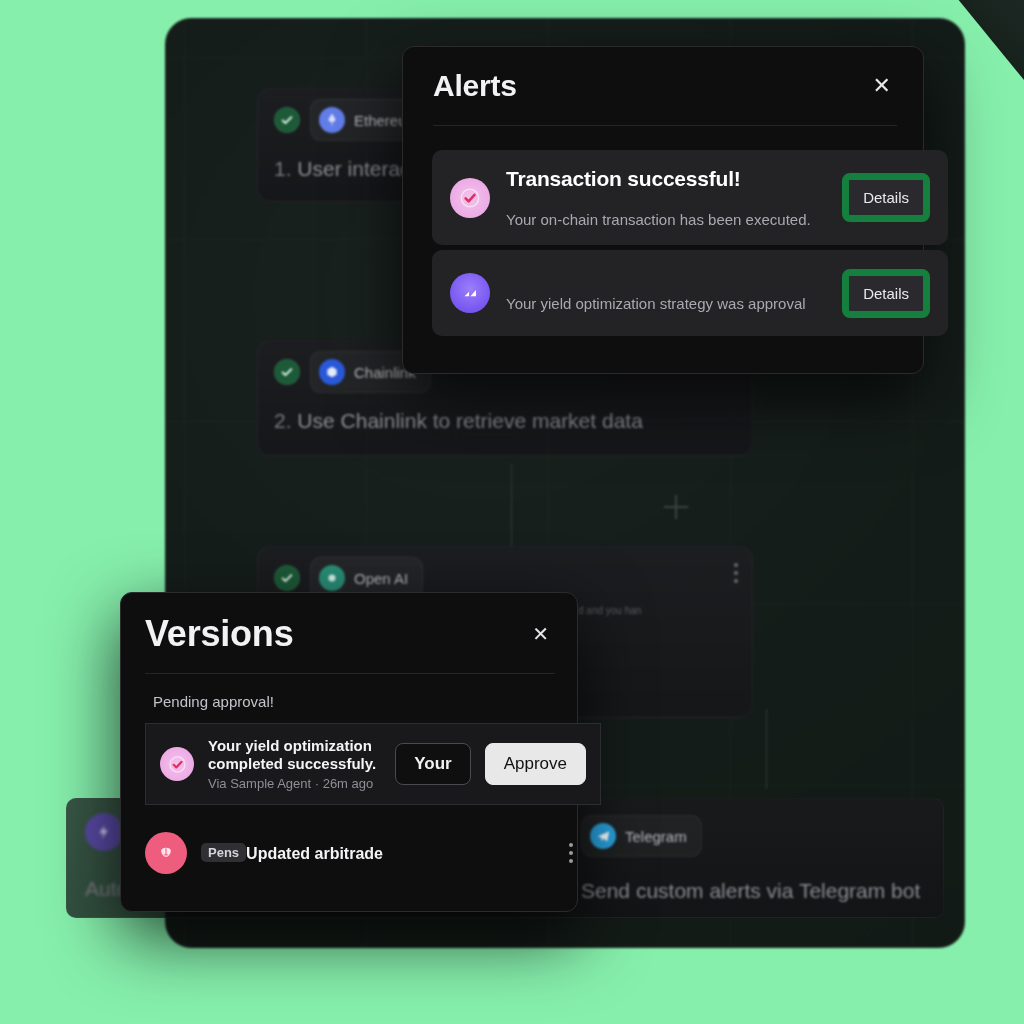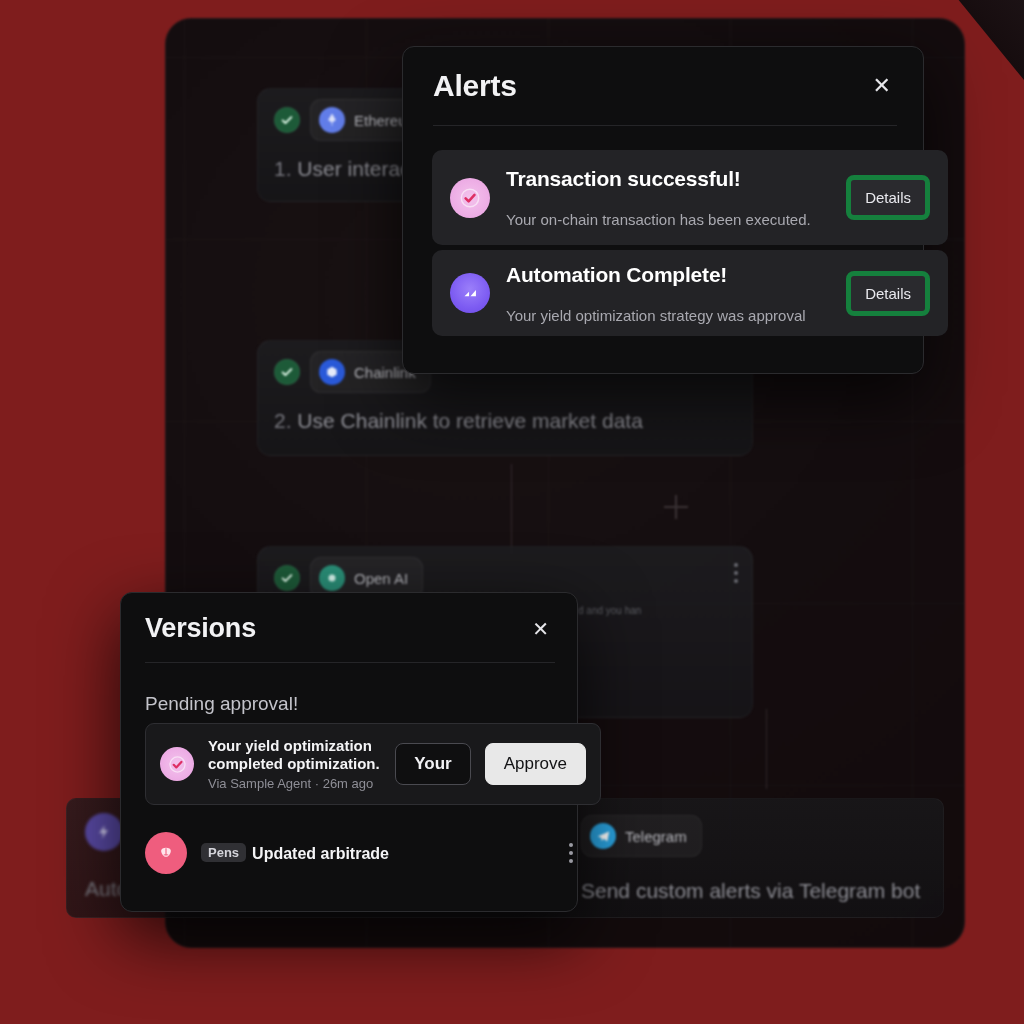--- a/index.html
+++ b/index.html
@@ -2,21 +2,21 @@
 <html><head>
 <meta charset="utf-8">
 <style>
   * { box-sizing: border-box; margin: 0; padding: 0; }
   html, body {
     width: 1024px; height: 1024px;
     background: #050505;
     font-family: "Liberation Sans", sans-serif;
     overflow: hidden;
   }
-  #stage { position: relative; width: 1024px; height: 1024px; background: #7f1d1d; padding-left: 12px; }
+  #stage { position: relative; width: 1024px; height: 1024px; background: #86efac; padding-left: 12px; }
 
   
   .bg-canvas {
     position: absolute; left: 165px; top: 18px; width: 800px; height: 930px;
     border-radius: 26px;
     background: radial-gradient(120% 90% at 40% 30%, #121214 0%, #0c0c0e 45%, #09090a 100%);
     border: 1px solid #17171a;
     filter: blur(1.1px);
     opacity: .92;
   }
@@ -109,38 +109,38 @@
   }
   #alert-0 { left: 30px; top: 104px; width: 516px; height: 95px; }
   #alert-1 { left: 30px; top: 200px; width: 536px; height: 86px; }
   .alert-ico { width: 40px; height: 40px; border-radius: 50%; flex: none;
                display:flex; align-items:center; justify-content:center; }
   .alert-txt { flex: 1 1 auto; min-width: 0; }
   .alert-title { color: #fff; font-size: 21px; font-weight: 700; letter-spacing: -.2px; }
   .alert-sub { color: #a9a9b0; font-size: 15px; margin-top: 20px; white-space: nowrap; }
   .details-btn {
     flex: none; background: #2a2a2e; color: #e9e9ee;
-    border: 5px solid #15803d; border-radius: 8px;
+    border: 7px solid #15803d; border-radius: 8px;
     font-size: 15px; padding: 9px 14px; cursor: pointer;
     font-family: "Liberation Sans", sans-serif;
     text-align: center;
   }
 
   
   #versions-panel { left: 120px; top: 592px; width: 458px; height: 320px; }
-  #versions-panel .panel-title { font-size: 27px; }
+  #versions-panel .panel-title { font-size: 36px; }
   #versions-panel .panel-head { padding: 20px 22px 0 24px; }
   #versions-panel .panel-rule { margin: 18px 22px 0 24px; }
   .pending-label {
-    position: absolute; left: 24px; top: 100px;
-    color: #c3c3ca; font-size: 19px;
+    position: absolute; left: 32px; top: 100px;
+    color: #c3c3ca; font-size: 15px;
   }
   .version-card {
     position: absolute; left: 24px; top: 130px; width: 456px; height: 82px;
-    background: #19191b; border: 1px solid #2e2e32; border-radius: 9px;
+    background: #19191b; border: 1px solid #2e2e32; border-radius: 0;
     display: flex; align-items: center; gap: 14px; padding: 0 14px;
   }
   .v-ico { width: 34px; height: 34px; border-radius: 50%; flex:none;
            display:flex; align-items:center; justify-content:center; }
   .v-txt { flex: 1 1 auto; min-width: 0; }
   .v-title { color: #f4f4f6; font-size: 15px; font-weight: 700; line-height: 1.18; }
   .v-meta { color: #8e8e96; font-size: 13px; margin-top: 3px; white-space: nowrap; }
   .deny-btn {
     flex:none; background: #0f0f10; color:#f1f1f4; border: 1px solid #4a4a50;
     border-radius: 8px; font-size: 17px; font-weight: 700; padding: 10px 18px;
@@ -150,21 +150,21 @@
     flex:none; background: #e8e8e8; color:#121214; border: 1px solid #e8e8e8;
     border-radius: 8px; font-size: 17px; font-weight: 400; padding: 10px 18px;
     cursor: pointer; font-family: "Liberation Sans", sans-serif;
   }
   .version-row {
     position: absolute; left: 24px; top: 228px; width: 434px; height: 64px;
     display: flex; align-items: center; gap: 14px;
   }
   .v-tag {
     display: inline-block; background: #303034; color: #d4d4da;
-    border-radius: 5px; font-size: 13px; padding: 2px 7px; margin-right: 6px;
+    border-radius: 5px; font-size: 13px; padding: 2px 7px; 
     vertical-align: 2px;
   }
   .row-dots { position: absolute; right: 6px; top: 22px; width: 4px; }
   .row-dots i { display:block; width:4px; height:4px; border-radius:50%;
                 background:#9a9aa2; margin-bottom:4px; }
 
   
   .notch {
     position: absolute; right: 0; top: 0; width: 86px; height: 80px;
     background: linear-gradient(225deg, #111114 0%, #0a0a0c 48%, #050506 49%);
@@ -299,21 +299,20 @@
   </div>
 
   <div class="alert-card" id="alert-1" style="left:432px; top:250px; width:516px;">
     <span class="alert-ico" style="background:radial-gradient(circle at 50% 40%, #9b7ffa 0%, #7d5cf2 60%, #6b49e6 100%);">
       <svg viewBox="0 0 24 24" width="22" height="22">
         <path d="M6 15.5 11 10.5 11 15.5z" fill="#ffffff"></path>
         <path d="M12.5 15.5 18.5 8.8 18.5 15.5z" fill="#ffffff"></path>
       </svg>
     </span>
     <span class="alert-txt">
-      <span class="alert-title" style="display:block">Automation Complete!</span>
       <span class="alert-sub" style="display:block">Your yield optimization strategy was approval</span>
     </span>
     <button class="details-btn">Details</button>
   </div>
 
   <div class="panel" id="versions-panel">
     <div class="panel-head">
       <span class="panel-title">Versions</span>
       <button class="panel-close" style="font-size:20px">✕</button>
     </div>
@@ -323,21 +322,21 @@
 
     <div class="version-card">
       <span class="v-ico" style="background:radial-gradient(circle at 50% 50%, #f3c3ec 0%, #eeb0e6 55%, #e79fdf 100%);">
         <svg viewBox="0 0 24 24" width="19" height="19">
           <circle cx="12" cy="12" r="9.5" fill="none" stroke="#ffffff" stroke-opacity=".55" stroke-width="1.6"></circle>
           <path d="M7.2 12.4l3.3 3.3 6.4-7" fill="none" stroke="#de2f63" stroke-width="2.8" stroke-linecap="round" stroke-linejoin="round"></path>
         </svg>
       </span>
       <span class="v-txt">
         <span class="v-title" style="display:block">Your yield optimization</span>
-        <span class="v-title" style="display:block">completed optimization.</span>
+        <span class="v-title" style="display:block">completed successfuly.</span>
         <span class="v-meta" style="display:block">Via Sample Agent · 26m ago</span>
       </span>
       <button class="deny-btn">Your</button>
       <button class="approve-btn">Approve</button>
     </div>
 
     <div class="version-row">
       <span class="v-ico" style="width:42px;height:42px;background:#ef5d7e;">
         <svg viewBox="0 0 24 24" width="20" height="20">
           <path d="M6.2 9.2c0-2.2 2.6-3.6 5.8-3.6s5.8 1.4 5.8 3.6c0 3.6-3.2 7.4-5.8 7.4S6.2 12.8 6.2 9.2z" fill="#ffe4ec"></path>

